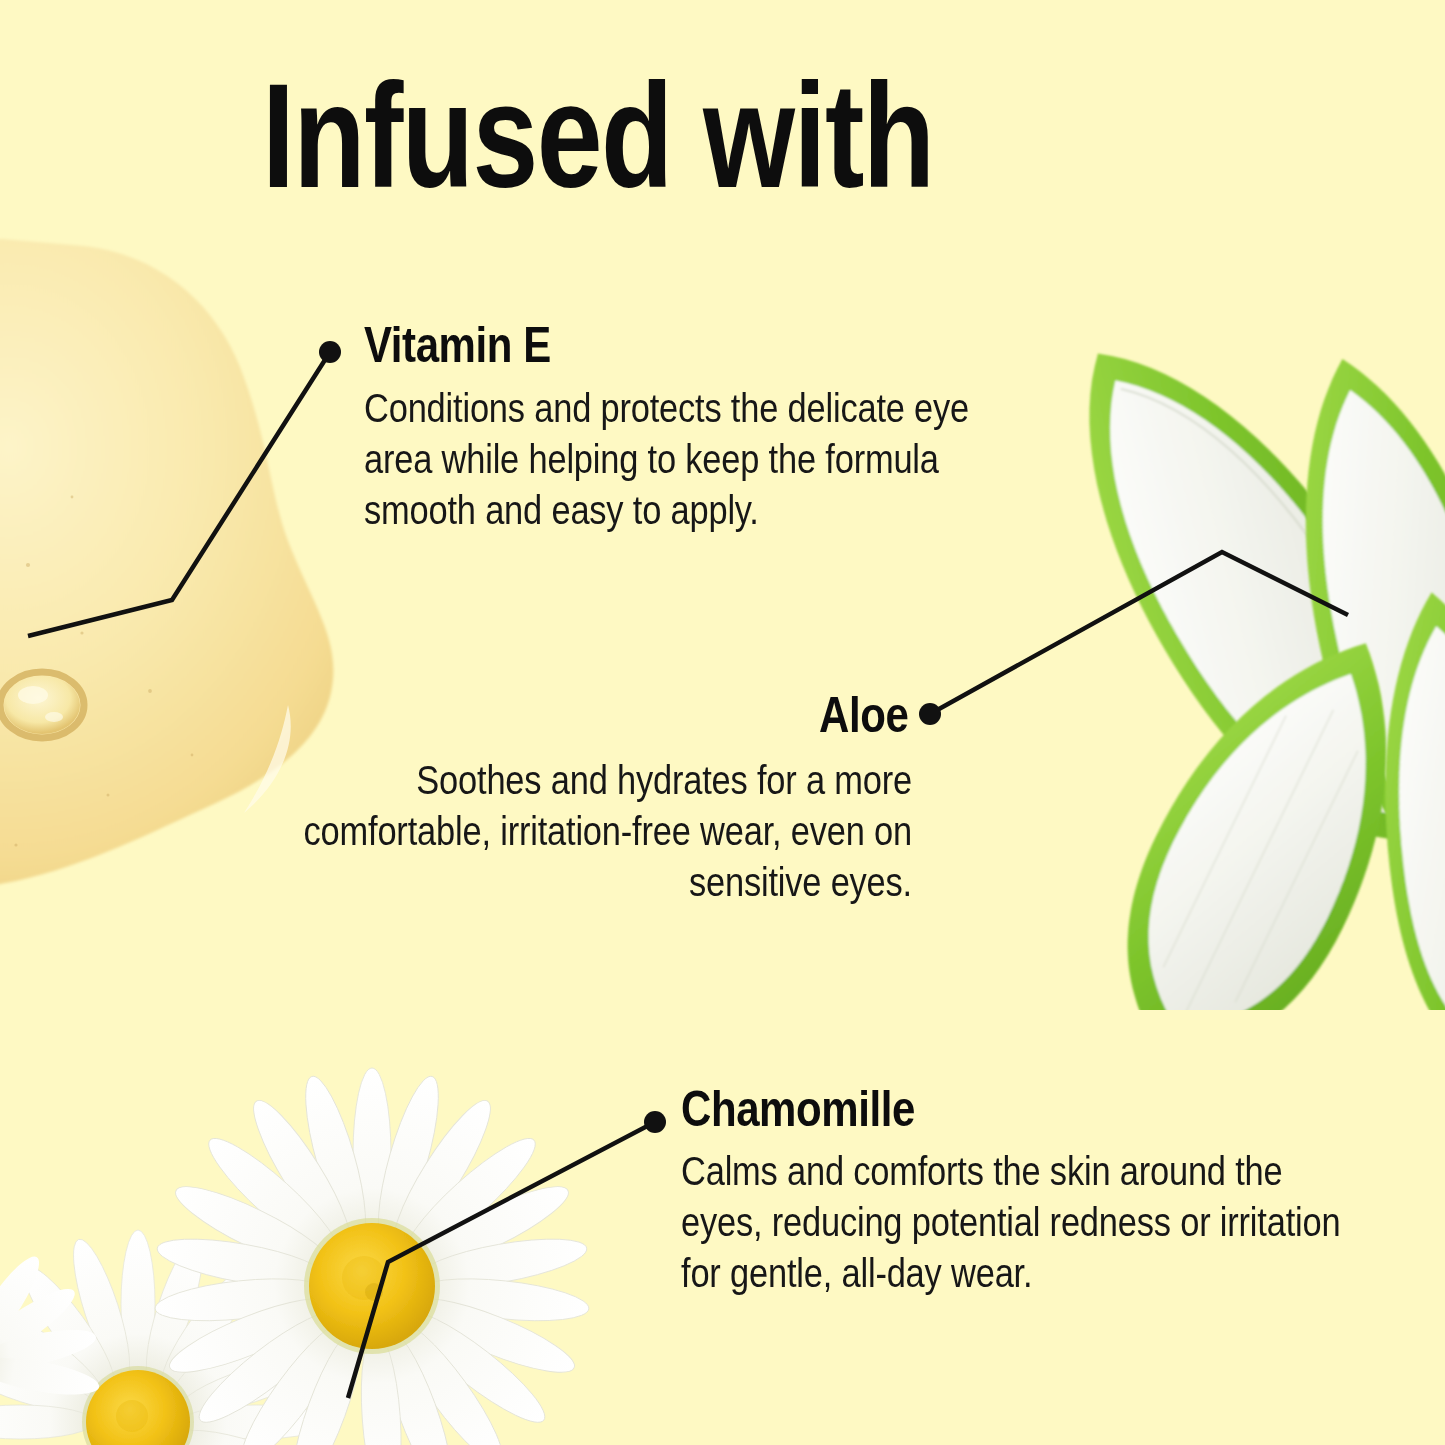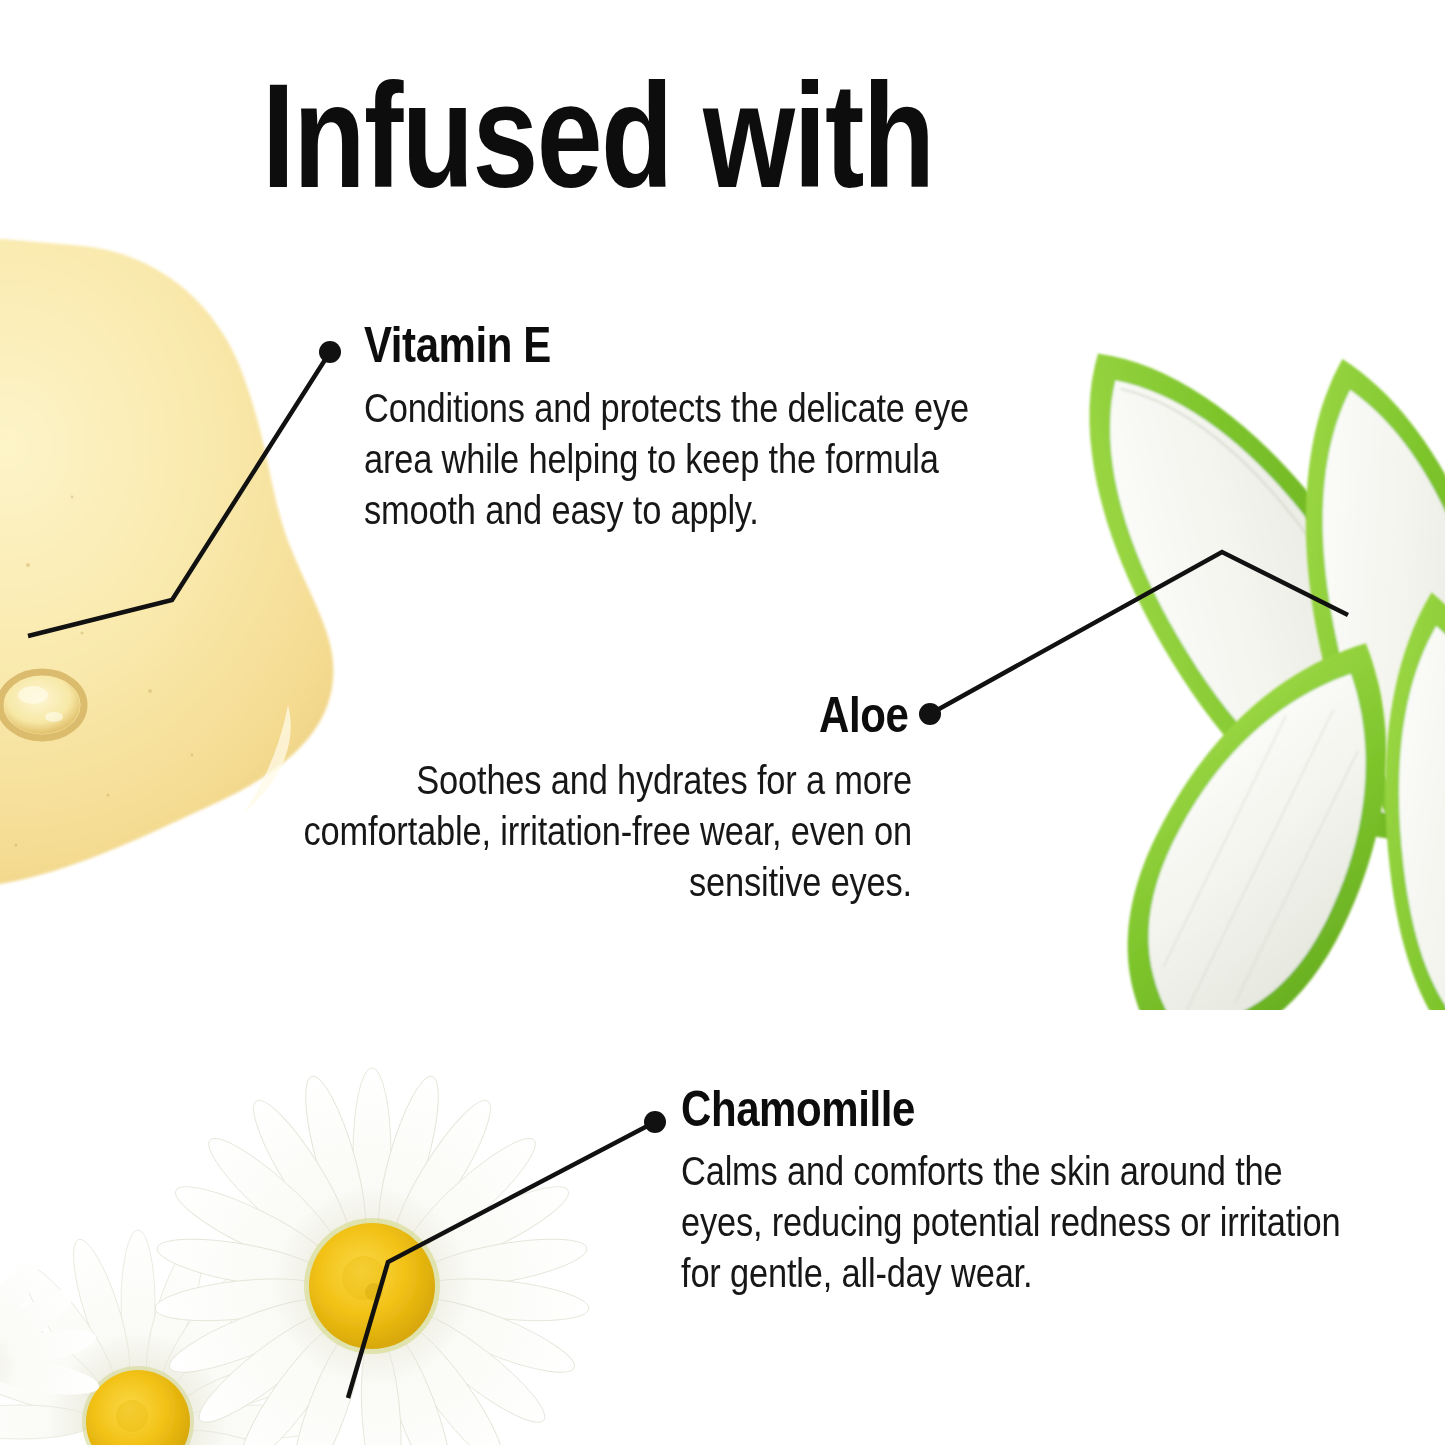--- a/index.html
+++ b/index.html
@@ -77,21 +77,21 @@
   #leader-lines {
     position: absolute;
     left: 0; top: 0;
     width: 1445px; height: 1445px;
     pointer-events: none;
   }
 </style>
 </head>
 <body style="background: rgb(211, 183, 161);">
 
-<div id="stage" style="width: 1445px; height: 1445px; background: #ffffff;">
+<div id="stage" style="width: 1445px; height: 1445px; background: #fef9c3;">
 
   <div class="art" id="serum-blob-art">
     <svg viewBox="0 0 540 680" width="540" height="680" xmlns="http://www.w3.org/2000/svg">
       <defs>
         <radialGradient id="serumGrad" cx="42%" cy="32%" r="78%">
           <stop offset="0%" stop-color="#fdf4c8"></stop>
           <stop offset="45%" stop-color="#f9e9ad"></stop>
           <stop offset="80%" stop-color="#f5dc93"></stop>
           <stop offset="100%" stop-color="#eccf7e"></stop>
         </radialGradient>

